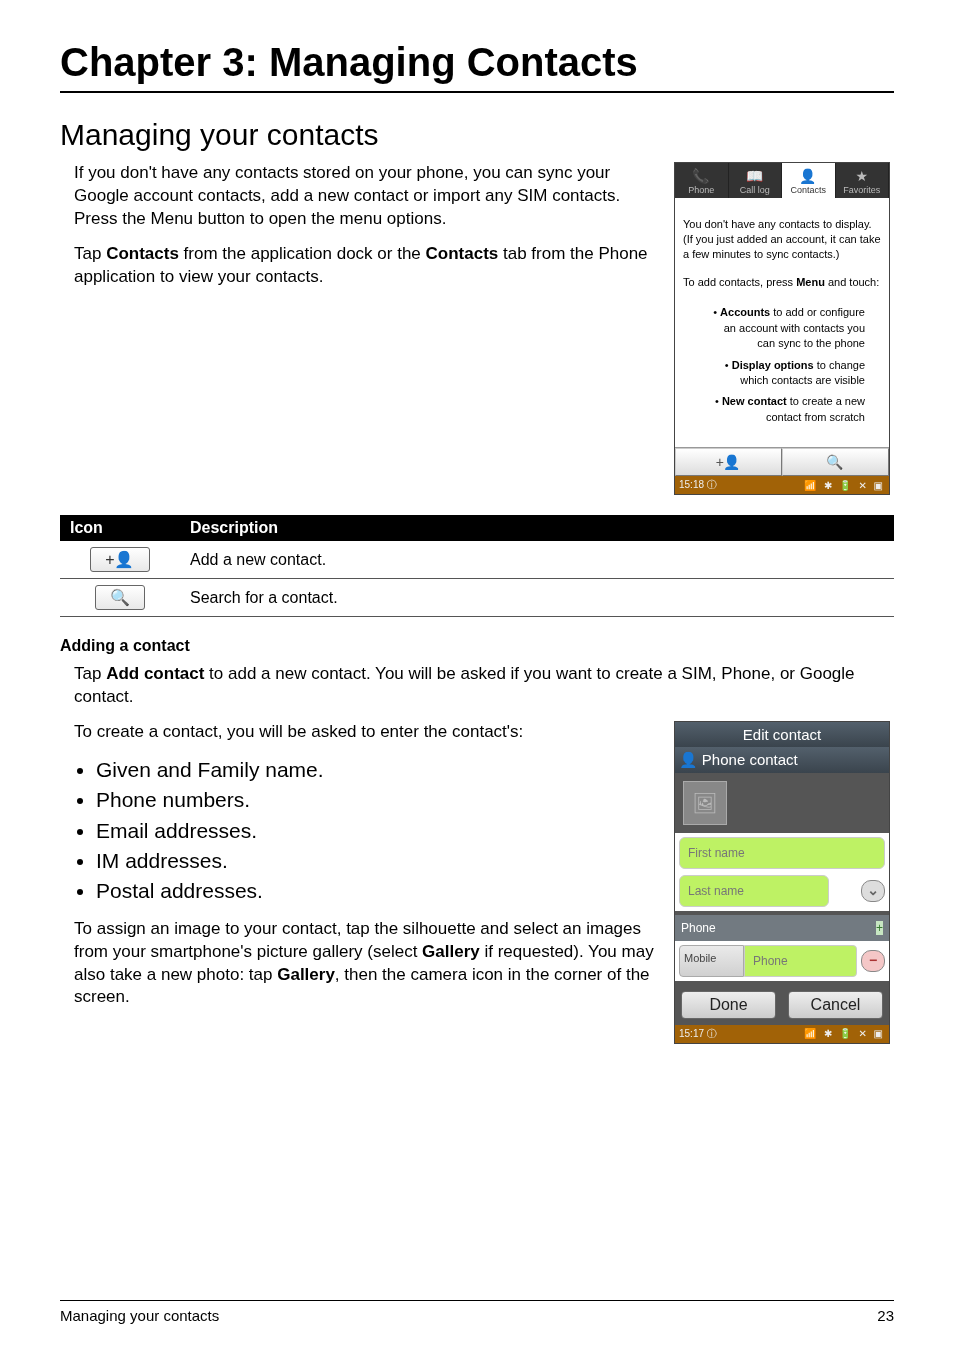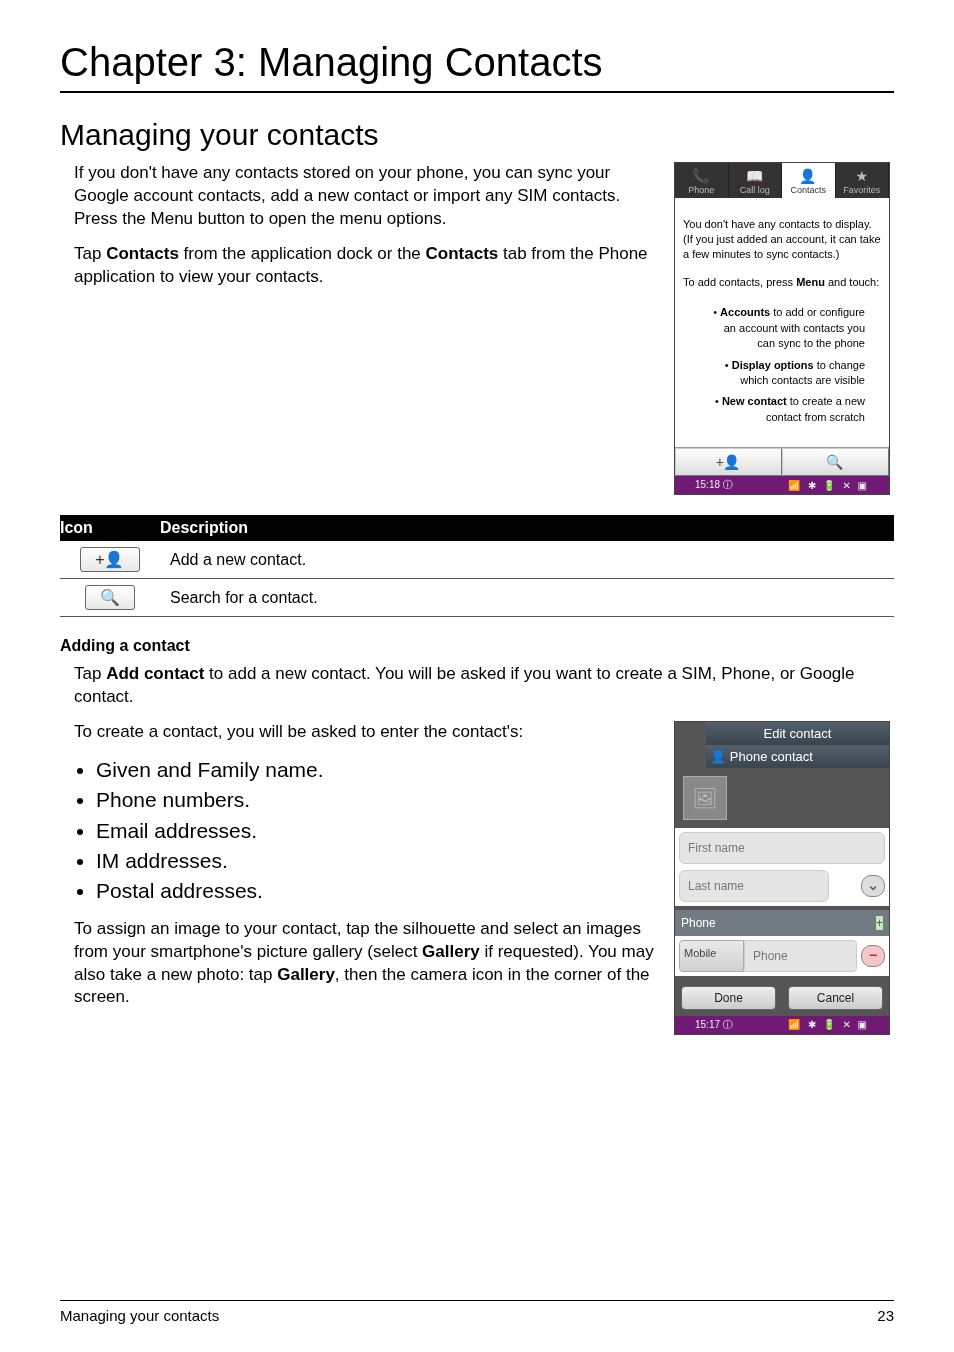--- a/index.html
+++ b/index.html
@@ -12,21 +12,21 @@
   }
   .page {
     width: 954px;
     min-height: 1352px;
     padding: 30px 60px 0 60px;
     box-sizing: border-box;
     position: relative;
   }
   h1.chapter-title {
     font-size: 40px;
-    font-weight: 400;
+    font-weight: 700;
     margin: 10px 0 8px 0;
     border-bottom: 2px solid #000;
     padding-bottom: 6px;
   }
   h2.section-title {
     font-size: 30px;
     font-weight: 400;
     margin: 25px 0 10px 0;
   }
   h3.subsection-title {
@@ -93,42 +93,42 @@
   .phone-btn {
     flex: 1;
     text-align: center;
     padding: 5px 0;
     font-size: 14px;
     border: 1px outset #ccc;
     background: linear-gradient(#fff, #ddd);
     color: #555;
   }
   .statusbar {
-    background: #701a75;
+    background: #a16207;
     color: #eee;
     font-size: 10px;
-    padding: 2px 20px;
+    padding: 2px 4px;
     display: flex;
     justify-content: space-between;
     align-items: center;
   }
   .statusbar .icons { letter-spacing: 2px; }
 
   
   table.icon-table {
     width: 100%;
     border-collapse: collapse;
     margin-top: 20px;
     font-size: 16px;
   }
   .icon-table th {
     background: #000;
     color: #fff;
     text-align: left;
-    padding: 4px 0;
+    padding: 4px 10px;
     font-weight: 600;
   }
   .icon-table th:first-child { width: 100px; }
   .icon-table td {
     border-bottom: 1px solid #555;
     padding: 6px 10px;
     vertical-align: middle;
   }
   .icon-table td:first-child { text-align: center; }
   .icbox {
@@ -155,38 +155,37 @@
   .edit-phone {
     width: 214px;
     border: 1px solid #444;
     background: #555;
     font-size: 11px;
     color: #fff;
   }
   .edit-phone .gradhdr {
     background: linear-gradient(#53606c, #3a444d);
     padding: 4px;
-    font-size: 13px;
-    margin-left: 31px;
+    font-size: 15px;
   }
   .edit-phone .gradhdr.center { text-align: center; }
   .edit-phone .silh {
     width: 42px;
     height: 42px;
     background: #888;
     margin: 8px;
     display: inline-flex;
     align-items: center;
     justify-content: center;
     font-size: 20px;
     color: #bbb;
     border: 1px solid #aaa;
   }
   .edit-phone .whitefield {
-    background: #e5e5e5;
+    background: #bef264;
     color: #777;
     padding: 8px;
     font-size: 12px;
     border: 1px solid #ccc;
     border-radius: 6px;
     margin: 0;
   }
   .edit-phone .fieldrow {
     display: flex;
     gap: 0;
@@ -227,21 +226,21 @@
     font-size: 12px;
   }
   .edit-phone .btnbar {
     display: flex;
     background: #555;
   }
   .edit-phone .btnbar button {
     flex: 1;
     margin: 6px;
     padding: 4px;
-    font-size: 12px;
+    font-size: 16px;
     background: linear-gradient(#eee, #ccc);
     border: 1px solid #666;
     border-radius: 4px;
     color: #222;
   }
 
   
   .footer {
     position: absolute;
     bottom: 28px;

